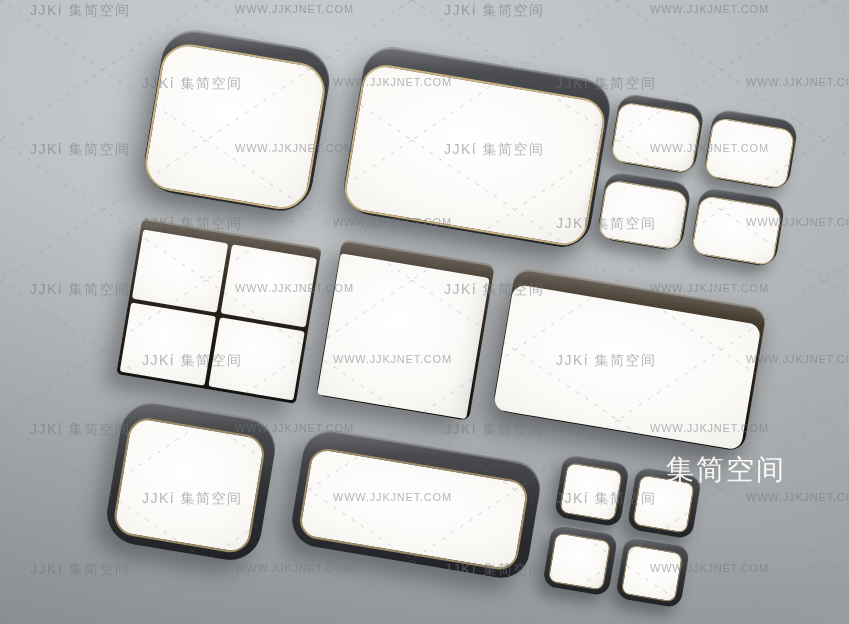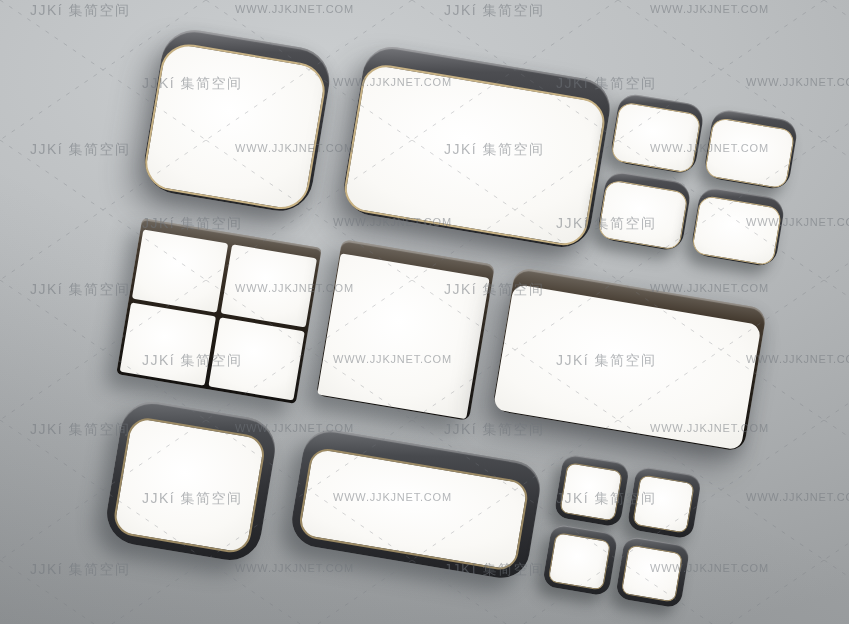--- a/index.html
+++ b/index.html
@@ -176,15 +176,16 @@
       <span class="wm site" style="left: 333px; top: 491px;">WWW.JJKJNET.COM</span>
       <span class="wm brand" style="left: 556px; top: 490px;">JJKí 集简空间</span>
       <span class="wm site" style="left: 746px; top: 491px;">WWW.JJKJNET.COM</span>
       <span class="wm brand" style="left: 30px; top: 561px;">JJKí 集简空间</span>
       <span class="wm site" style="left: 235px; top: 562px;">WWW.JJKJNET.COM</span>
       <span class="wm brand" style="left: 444px; top: 561px;">JJKí 集简空间</span>
       <span class="wm site" style="left: 650px; top: 562px;">WWW.JJKJNET.COM</span>
     </div>
 
   <div class="id-overlay">
+    <div class="brand-big">集简空间</div>
   </div>
 
 </div>
 
 </body></html>

